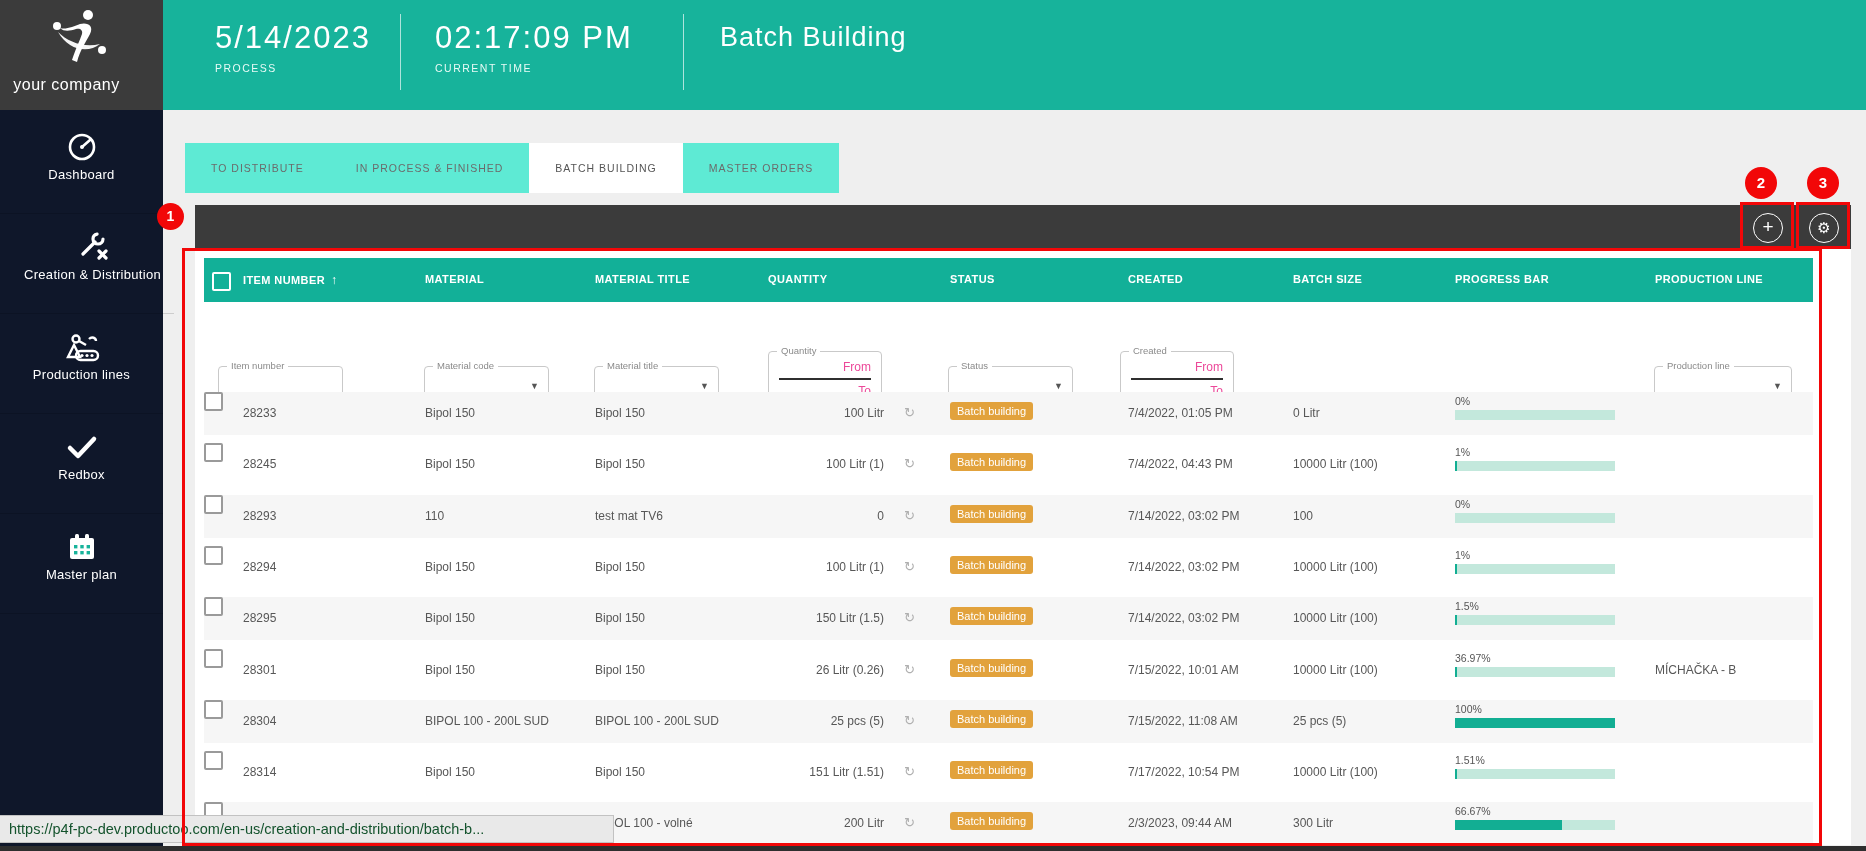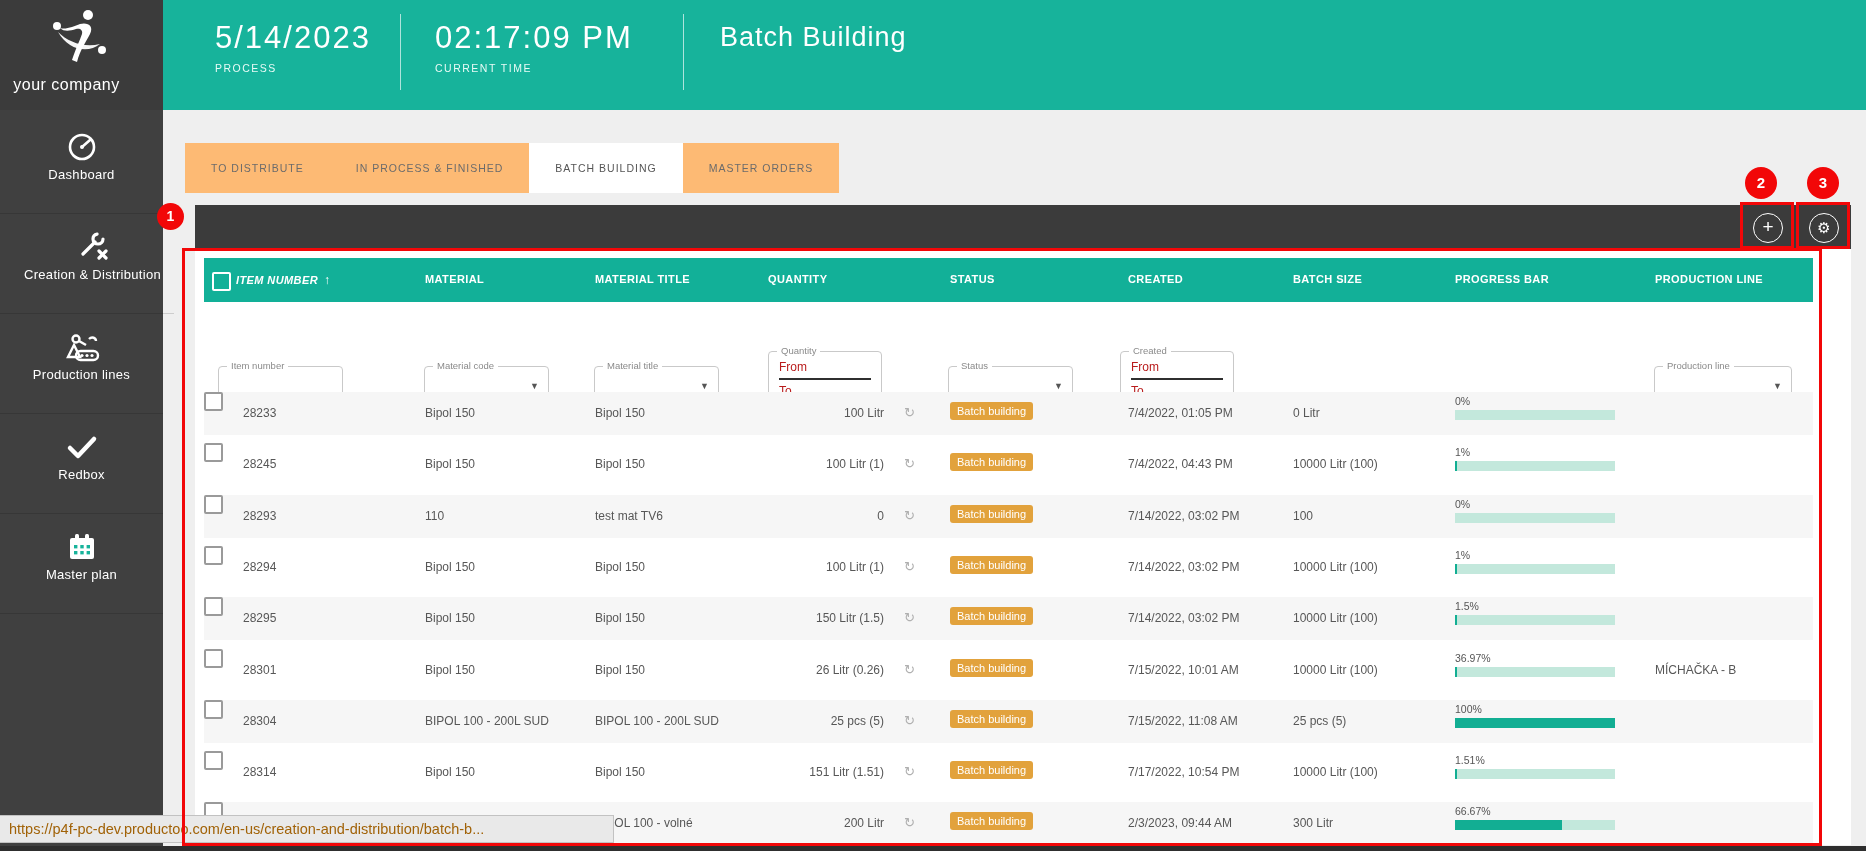--- a/index.html
+++ b/index.html
@@ -13,73 +13,73 @@
   .top-header{position:absolute;left:163px;top:0;width:1703px;height:110px;background:#17b39b;color:#fff;}
   .hdr-big{font-size:31px;letter-spacing:2px;font-weight:400;}
   .hdr-small{font-size:10.5px;letter-spacing:1.5px;margin-top:6px;color:#e8fbf6;}
   .hdr-date{position:absolute;left:52px;top:20px;}
   .hdr-time{position:absolute;left:272px;top:20px;}
   .hdr-title{position:absolute;left:557px;top:22px;font-size:27px;letter-spacing:1px;}
   .hdr-divider{position:absolute;top:14px;width:1px;height:76px;background:rgba(255,255,255,.65);}
   .div1{left:237px;} .div2{left:520px;}
 
   
-  .sidebar{position:absolute;left:0;top:110px;width:163px;height:741px;background:#404040;z-index:2;}
+  .sidebar{position:absolute;left:0;top:110px;width:163px;height:741px;background:#0f172a;z-index:2;}
   .side-item{position:absolute;left:0;width:163px;height:100px;color:#fff;text-align:center;cursor:pointer;border-bottom:1px solid rgba(0,0,0,.14);}
   .side-item .icn{margin-top:16px;height:36px;display:flex;align-items:center;justify-content:center;}
   .side-item .lbl{font-size:13px;margin-top:2px;letter-spacing:.3px;}
   .notch{position:absolute;right:0;top:41px;width:0;height:0;border-top:11px solid transparent;border-bottom:11px solid transparent;border-right:11px solid #efefef;}
 
   
   .tabs{position:absolute;left:185px;top:143px;height:50px;display:flex;}
-  .tab{height:50px;line-height:50px;padding:0 26px;background:#fdba74;color:#6b6b6b;font-size:10.5px;letter-spacing:1px;cursor:pointer;white-space:nowrap;}
+  .tab{height:50px;line-height:50px;padding:0 26px;background:#5eead4;color:#6b6b6b;font-size:10.5px;letter-spacing:1px;cursor:pointer;white-space:nowrap;}
   .tab.active{background:#ffffff;color:#555;}
 
   
   .content-pane{position:absolute;left:195px;top:249px;width:1656px;height:596px;background:#ffffff;}
   .toolbar{position:absolute;left:195px;top:205px;width:1656px;height:44px;background:#3b3b3b;}
   .tool-btn{position:absolute;top:8px;width:28px;height:28px;border:1.5px solid #fff;border-radius:50%;color:#fff;text-align:center;cursor:pointer;background:transparent;}
   .tool-btn.add{left:1558px;font-size:19px;line-height:26px;font-weight:300;}
   .tool-btn.settings{left:1614px;font-size:15px;line-height:27px;}
 
   
   .tbl{position:absolute;left:204px;top:258px;width:1609px;height:587px;overflow:hidden;}
   .tbl-head{position:absolute;left:0;top:0;width:1609px;height:44px;background:#12b098;color:#fff;}
   .hcell{position:absolute;top:15px;font-size:11px;font-weight:bold;letter-spacing:.4px;white-space:nowrap;}
   .filters{position:absolute;left:0;top:44px;width:1609px;height:127px;background:#fff;}
   .ffield{position:absolute;border:1px solid #c9c9c9;border-radius:4px;background:#fff;}
   .ffield .flabel{position:absolute;top:-7px;left:8px;background:#fff;padding:0 4px;font-size:9.5px;color:#8a8a8a;white-space:nowrap;}
   .ffield .caret{position:absolute;right:9px;top:50%;margin-top:-5px;font-size:9px;color:#555;}
   .f-simple{top:64px;height:38px;}
   .f-tall{top:49px;height:66px;}
-  .fromto{position:absolute;left:10px;right:10px;top:8px;font-size:12px;color:#b91c1c;}
+  .fromto{position:absolute;left:10px;right:10px;top:8px;font-size:12px;color:#ec4899;text-align:right;}
   .fromto .fline{border-bottom:2px solid #2f2f2f;padding-bottom:4px;margin-bottom:4px;}
 
   .trow{position:absolute;left:0;width:1609px;height:43px;}
   .trow.stripe{background:#f6f6f6;}
   .cell{position:absolute;top:14px;font-size:12px;color:#575757;white-space:nowrap;}
   .c-check{left:8px;top:13px;width:15px;height:15px;border:2px solid #9a9a9a;border-radius:2px;background:#fff;cursor:pointer;}
   .hd-check{position:absolute;left:8px;top:14px;width:15px;height:15px;border:2px solid #fff;border-radius:2px;cursor:pointer;}
   .c-item{left:39px;text-align:right;} .c-mat{left:221px;} .c-mtitle{left:391px;}
   .c-qty{left:480px;width:200px;text-align:right;padding-right:0;}
   .qty-icon{position:absolute;left:700px;top:13px;font-size:13px;color:#b0b0b0;}
   .c-status{left:746px;top:10px;}
   .badge{display:inline-block;background:#e2a23c;color:#fff;font-size:11px;padding:3px 7px;border-radius:3px;}
   .c-created{left:924px;} .c-batch{left:1089px;}
   .c-progress{left:1251px;top:3px;width:160px;}
   .p-label{font-size:10.5px;color:#555;}
   .p-bar{margin-top:3px;width:160px;height:10px;background:#c3e8dc;position:relative;}
   .p-fill{position:absolute;left:0;top:0;height:10px;background:#12ae93;}
-  .c-prodline{left:1451px;} .h-item{left:32px;font-style:italic;} .h-mat{left:221px;} .h-mtitle{left:391px;}
+  .c-prodline{left:1451px;} .h-item{left:39px;} .h-mat{left:221px;} .h-mtitle{left:391px;}
   .h-qty{left:564px;} .h-status{left:746px;} .h-created{left:924px;} .h-batch{left:1089px;}
   .h-progress{left:1251px;} .h-prodline{left:1451px;}
   .sort-arrow{font-size:12px;margin-left:6px;}
 
   
-  .url-tooltip{position:absolute;left:0;top:815px;width:614px;height:28px;background:#e9e9e9;border:1px solid #c2c2c2;border-left:none;box-sizing:border-box;z-index:40;font-size:14.5px;color:#a16207;line-height:27px;padding-left:9px;white-space:nowrap;overflow:hidden;}
+  .url-tooltip{position:absolute;left:0;top:815px;width:614px;height:28px;background:#e9e9e9;border:1px solid #c2c2c2;border-left:none;box-sizing:border-box;z-index:40;font-size:14.5px;color:#14532d;line-height:27px;padding-left:9px;white-space:nowrap;overflow:hidden;}
   .bottom-strip{position:absolute;left:0;top:846px;width:1866px;height:5px;background:#2e2e2e;z-index:45;}
 
   
   .anno{position:absolute;z-index:50;pointer-events:none;}
   .anno-rect{border:3px solid #f20708;box-sizing:border-box;}
   .anno-circle{width:32px;height:32px;border-radius:50%;background:#f20708;color:#fff;font-size:15px;font-weight:bold;text-align:center;line-height:32px;}
   .anno-circle.small{width:27px;height:27px;line-height:27px;font-size:14px;}
   svg{display:block;}
 </style>
 </head>

